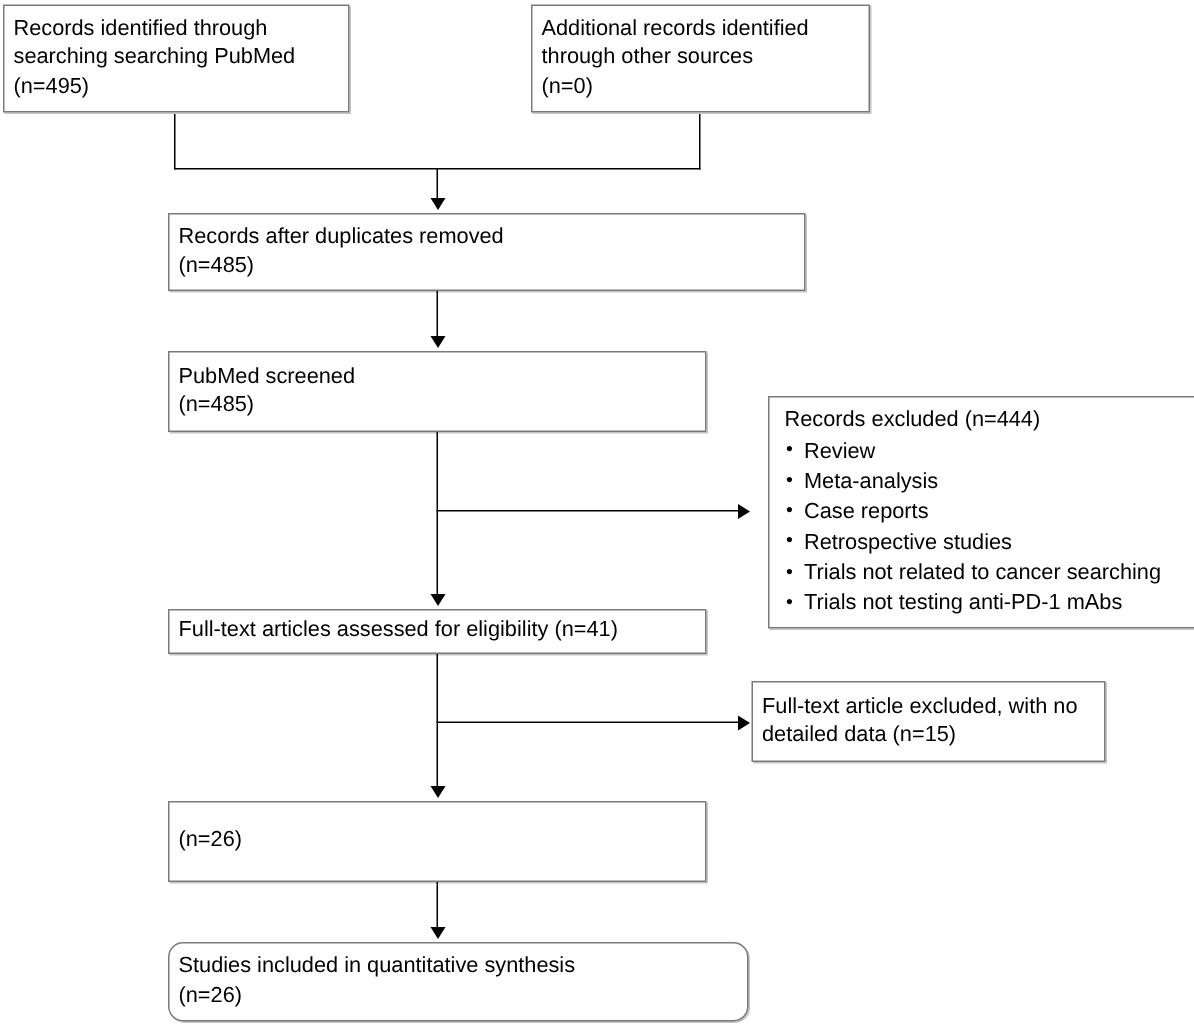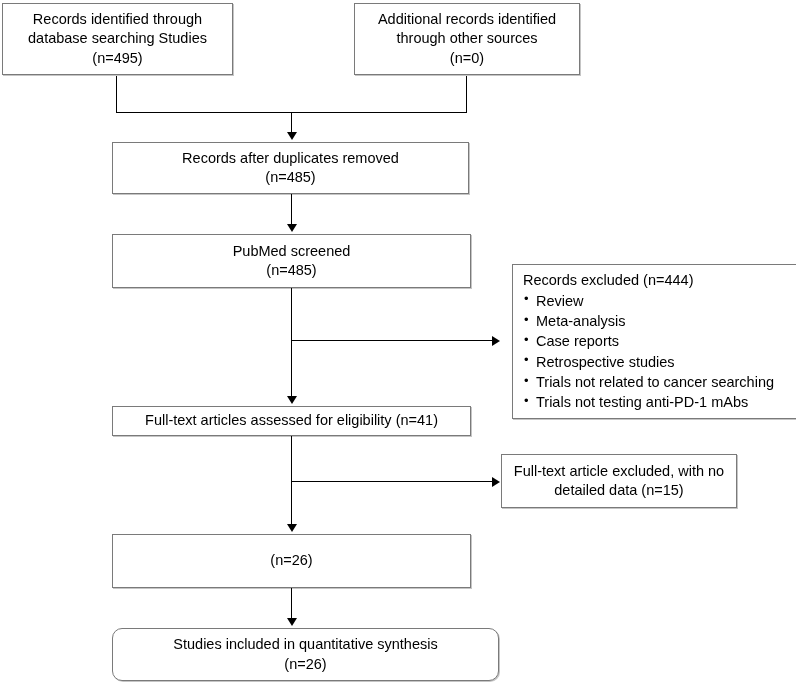--- a/index.html
+++ b/index.html
@@ -21,21 +21,20 @@
   }
   .box {
     position: absolute;
     box-sizing: border-box;
     background: #ffffff;
     border: 1px solid #7a7a7a;
     box-shadow: 1px 1px 0 0 rgba(150,150,150,0.55);
     display: flex;
     align-items: center;
     justify-content: center;
-    text-align: center;
     font-size: 14.5px;
     line-height: 1.32;
     color: #000000;
   }
   .box .inner {
     padding: 0 6px;
     width: 100%;
   }
   .box.left-align {
     justify-content: flex-start;
@@ -96,40 +95,40 @@
   }
 </style>
 </head>
 <body>
 
 <div id="diagram">
 
   <div class="box" style="left:2px; top:3px; width:231px; height:72px;">
     <div class="inner">
       <div>Records identified through</div>
-      <div>database searching Studies</div>
+      <div>searching searching PubMed</div>
       <div>(n=495)</div>
     </div>
   </div>
 
   <div class="box" style="left:354px; top:3px; width:226px; height:72px;">
     <div class="inner">
       <div>Additional records identified</div>
       <div>through other sources</div>
       <div>(n=0)</div>
     </div>
   </div>
 
   <div class="vline" style="left:116px; top:76px; height:37px;"></div>
   <div class="vline" style="left:466px; top:76px; height:37px;"></div>
   <div class="hline" style="left:116px; top:112px; width:351px;"></div>
   <div class="vline" style="left:291px; top:112px; height:22px;"></div>
   <div class="arrow-down" style="left:287px; top:132px;"></div>
 
-  <div class="box" style="left:112px; top:142px; width:357px; height:52px;">
+  <div class="box" style="left:112px; top:142px; width:425px; height:52px;">
     <div class="inner">
       <div>Records after duplicates removed</div>
       <div>(n=485)</div>
     </div>
   </div>
 
   <div class="vline" style="left:291px; top:194px; height:32px;"></div>
   <div class="arrow-down" style="left:287px; top:224px;"></div>
 
   <div class="box" style="left:112px; top:234px; width:359px; height:54px;">

